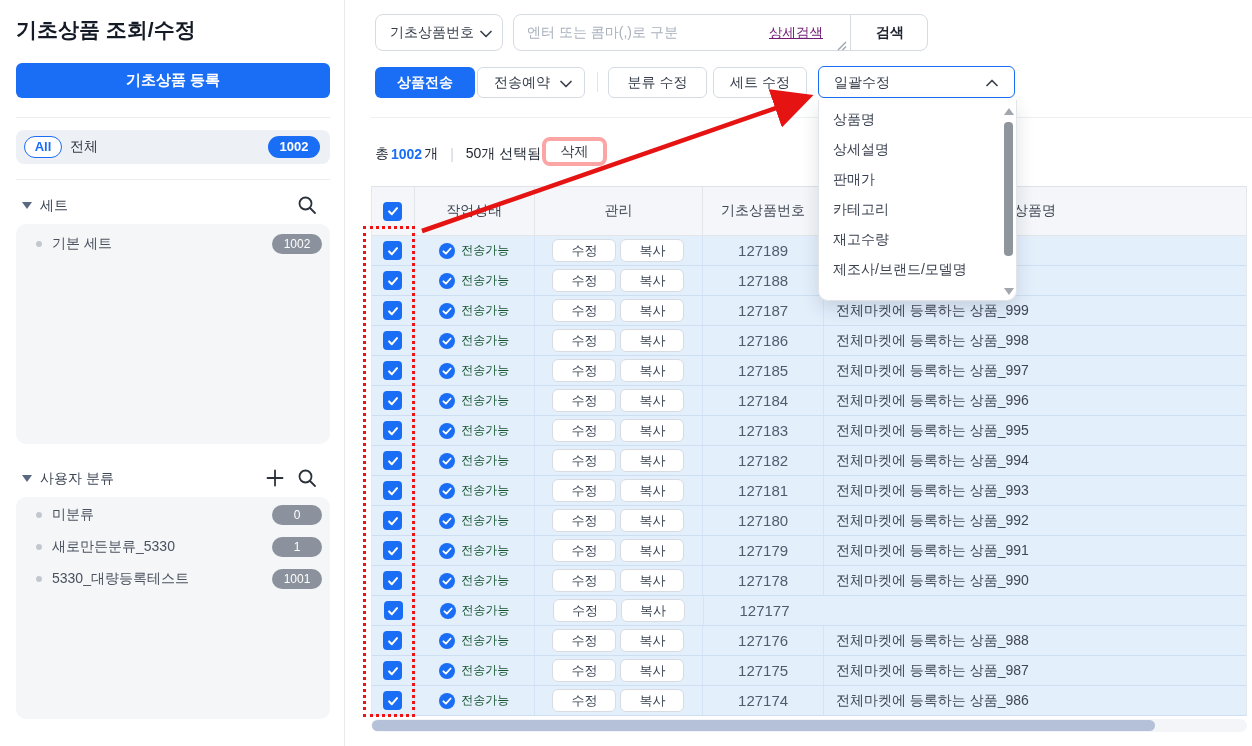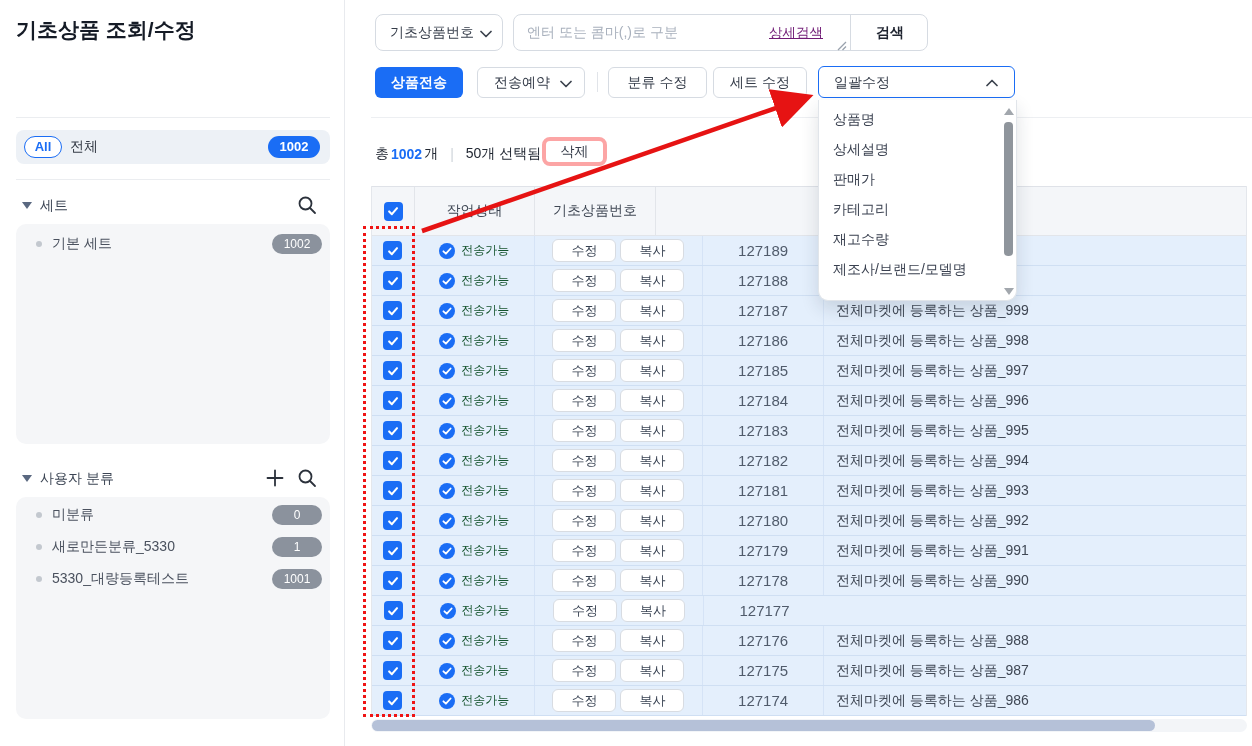--- a/index.html
+++ b/index.html
@@ -91,20 +91,21 @@
   .ann-rect { position:absolute; left:18px; top:226px; width:52px; height:491px; border:3px dotted #ef1414; z-index:55; pointer-events:none; }
   .ann-arrow { position:absolute; left:0; top:0; width:907px; height:746px; z-index:60; pointer-events:none; }
 </style>
 </head>
 <body>
 
 <div id="app">
 
   <aside id="sidebar">
     <h1 class="page-title">기초상품 조회/수정</h1>
+    <button class="register-btn">기초상품 등록</button>
     <div class="side-hr" style="top:117px"></div>
 
     <div class="all-row">
       <span class="all-pill">All</span>
       <span class="all-label">전체</span>
       <span class="badge-blue">1002</span>
     </div>
     <div class="side-hr" style="top:179px"></div>
 
     <div class="sec-head" style="top:195px">
@@ -171,21 +172,21 @@
     <div class="input-group">
       <span class="ph">엔터 또는 콤마(,)로 구분</span>
       <span class="adv-link">상세검색</span>
       <svg class="resize-ic" width="11" height="11" viewBox="0 0 11 11">
           <path d="M10 2 L2 10 M10 6.5 L6.5 10" stroke="#9aa2ad" stroke-width="1.3" fill="none"></path>
         </svg>
       <span class="ig-div"></span>
       <button class="search-btn">검색</button>
     </div>
 
-    <button class="btn-primary" style="left:30px; top:67px; width:88px; height:31px">상품전송</button>
+    <button class="btn-primary" style="left:30px; top:67px; width:100px; height:31px">상품전송</button>
     <div class="btn-outline" style="left:132px; top:67px; width:108px; height:31px">
       <span class="abs nowrap" style="left:16px; top:6px">전송예약</span>
       <svg class="chev" style="left:82px; top:12px" width="12" height="8" viewBox="0 0 12 8">
           <path d="M1 1.5 L6 6.5 L11 1.5" stroke="#3c434e" stroke-width="1.7" fill="none" stroke-linecap="round" stroke-linejoin="round"></path>
         </svg>
     </div>
     <div class="tb-div"></div>
     <button class="btn-outline" style="left:263px; top:67px; width:99px; height:31px">분류 수정</button>
     <button class="btn-outline" style="left:368px; top:67px; width:94px; height:31px">세트 수정</button>
     <div class="bulk-select">
@@ -209,20 +210,21 @@
     <div id="table">
       <div class="thead">
         <div class="th c1">
           <span class="cb">
             <svg width="12" height="12" viewBox="0 0 14 14">
                 <path d="M2.5 7.5 L5.7 10.7 L11.7 3.7" stroke="#fff" stroke-width="2.4" fill="none" stroke-linecap="round" stroke-linejoin="round"></path>
               </svg>
           </span>
         </div>
         <div class="th c2">작업상태</div>
+        <div class="th c3">관리</div>
         <div class="th c4">기초상품번호</div>
         <div class="th c5">상품명</div>
       </div>
       <div>
           <div class="trow">
             <div class="td c1">
               <span class="cb">
                 <svg width="12" height="12" viewBox="0 0 14 14">
                   <path d="M2.5 7.5 L5.7 10.7 L11.7 3.7" stroke="#fff" stroke-width="2.4" fill="none" stroke-linecap="round" stroke-linejoin="round"></path>
                 </svg>

